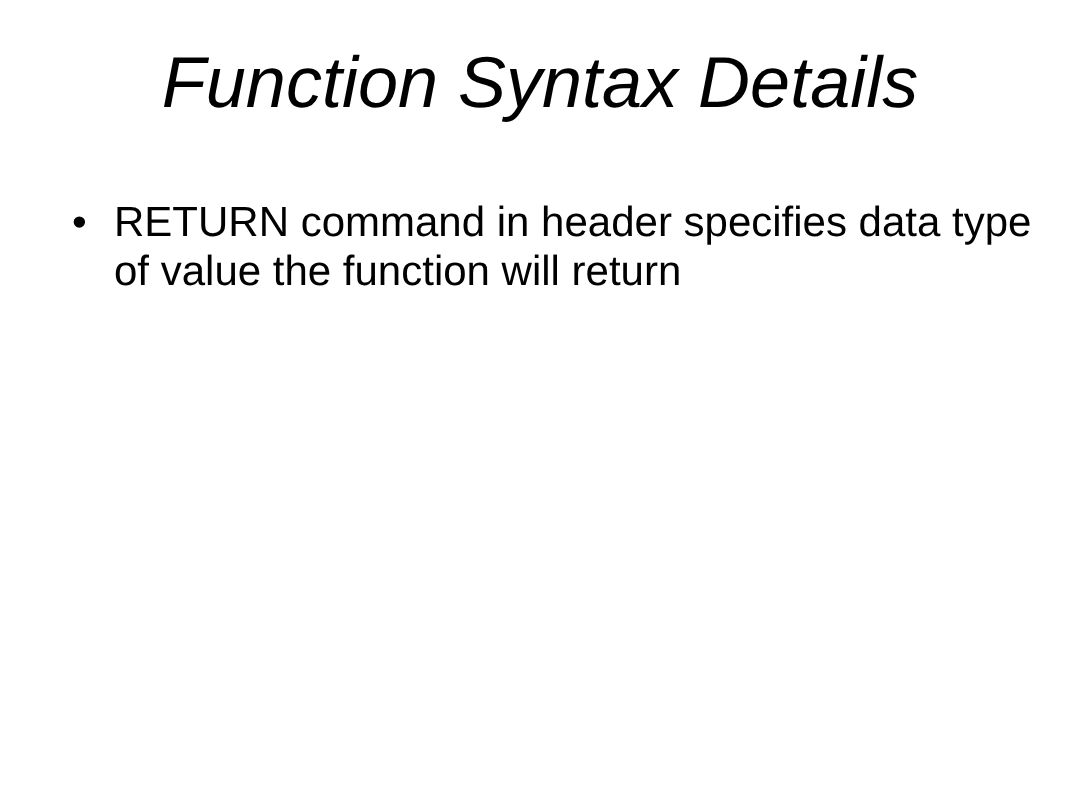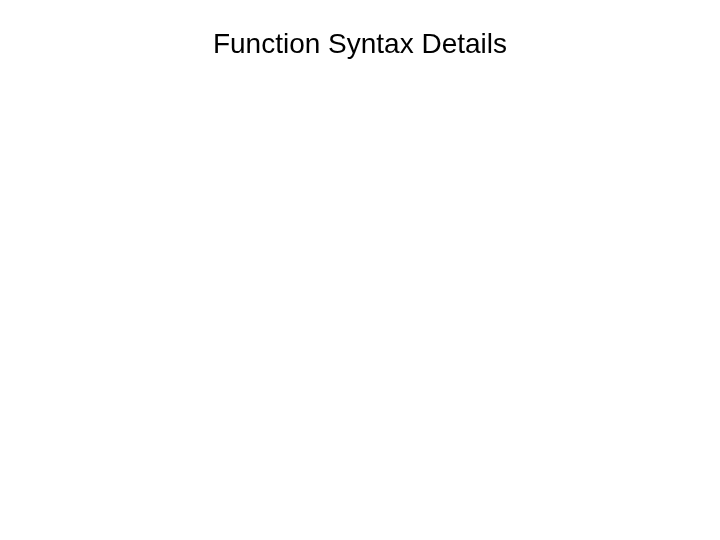--- a/index.html
+++ b/index.html
@@ -14,25 +14,26 @@
       font-family: Arial, Helvetica, sans-serif;
       color: #000000;
       overflow: hidden;
     }
     .slide {
       width: 100%;
       height: 100%;
       padding: 24px 30px;
     }
     .title {
-      font-size: 28px;
+      font-size: 48px;
       font-weight: normal;
       text-align: center;
       margin-bottom: 48px;
       margin-top: 4px;
+      font-style: italic;
     }
     .bullets {
       list-style: none;
       padding-left: 18px;
     }
     .bullet-item {
       font-size: 28px;
       line-height: 1.18;
       margin-bottom: 4px;
       position: relative;
@@ -45,14 +46,15 @@
       top: 0;
       font-size: 28px;
     }
   </style>
 </head>
 <body>
 
 <div class="slide">
   <h1 class="title">Function Syntax Details</h1>
   <ul class="bullets">
+    <li class="bullet-item">RETURN command in header specifies data type of value the function will return</li>
   </ul>
 </div>
 
 </body></html>

